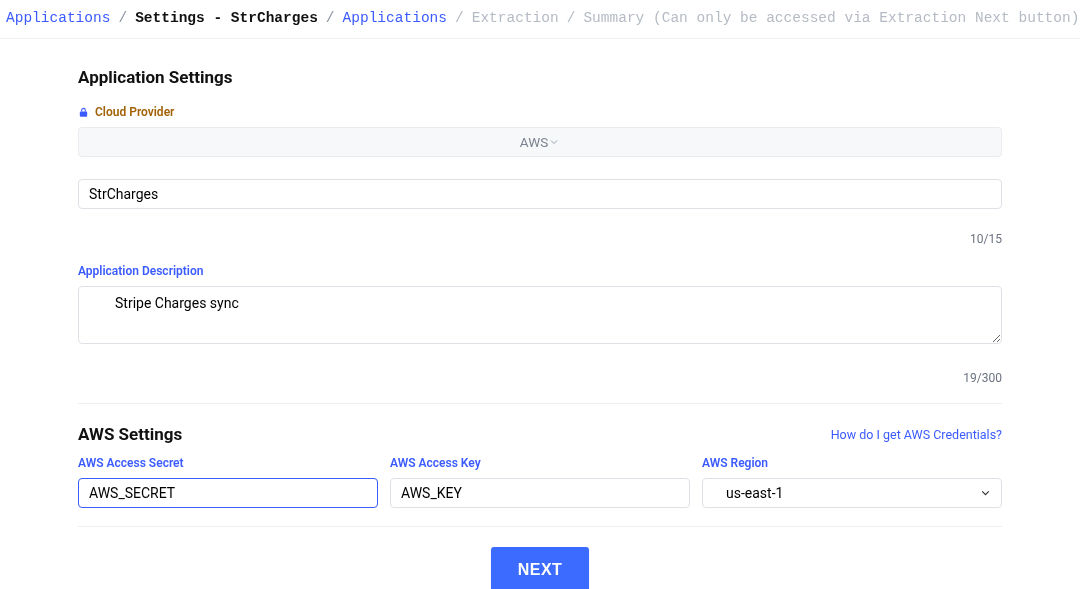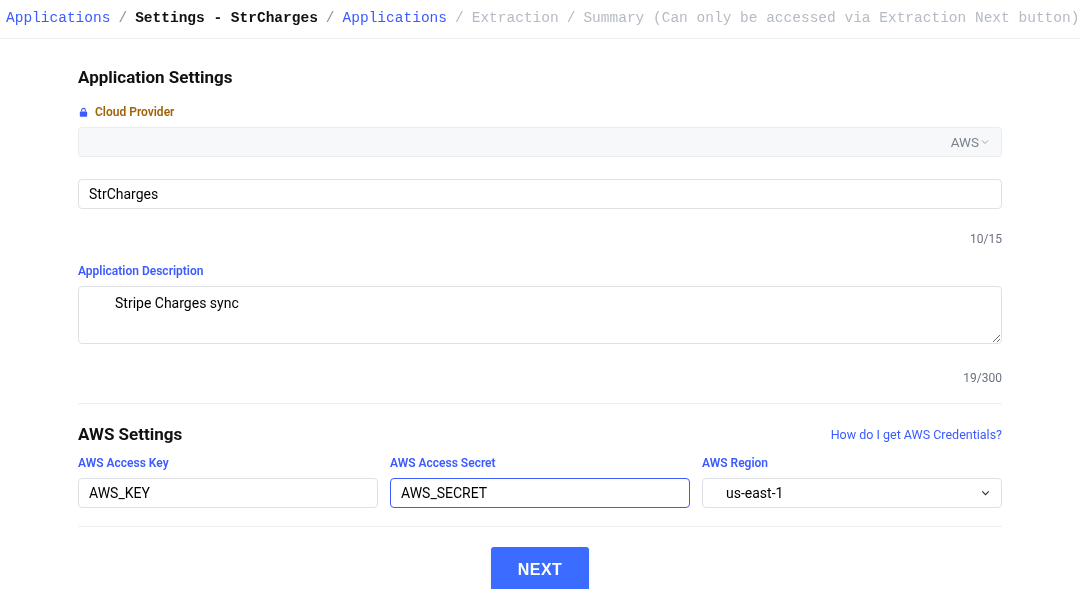--- a/index.html
+++ b/index.html
@@ -39,21 +39,21 @@
     width: 100%;
     border: 1px solid #e9ebee;
     background: #f7f8fa;
     border-radius: 4px;
     height: 30px;
     padding: 0 10px;
     color: #7a828e;
     font-size: 13.5px;
     display: flex;
     align-items: center;
-    justify-content: flex-end;
+    justify-content: center;
     margin-bottom: 22px;
   }
 
   input[type=text].line-input, textarea.line-input {
     width: 100%;
     border: 1px solid #dfe1e6;
     border-radius: 4px;
     padding: 8px 10px;
     font-size: 14px;
     font-family: inherit;
@@ -157,26 +157,26 @@
 
   <hr class="rule">
 
   <div class="section-title-row">
     <h2>AWS Settings</h2>
     <span class="help-link">How do I get AWS Credentials?</span>
   </div>
 
   <div class="row3">
     <div class="col">
+      <div class="fld-label">AWS Access Secret</div>
+      <input type="text" class="line-input focused" value="AWS_SECRET" style="">
+    </div>
+    <div class="col">
       <div class="fld-label">AWS Access Key</div>
       <input type="text" class="line-input" value="AWS_KEY" style="">
-    </div>
-    <div class="col">
-      <div class="fld-label">AWS Access Secret</div>
-      <input type="text" class="line-input focused" value="AWS_SECRET" style="">
     </div>
     <div class="col">
       <div class="fld-label">AWS Region</div>
       <div class="select-wrap">
         <select class="line-select">
           <option>us-east-1</option>
         </select>
         <span class="chev">
           <svg width="13" height="13" viewBox="0 0 24 24" fill="none" stroke="#2d2d2d" stroke-width="2">
               <polyline points="6 9 12 15 18 9"></polyline>

